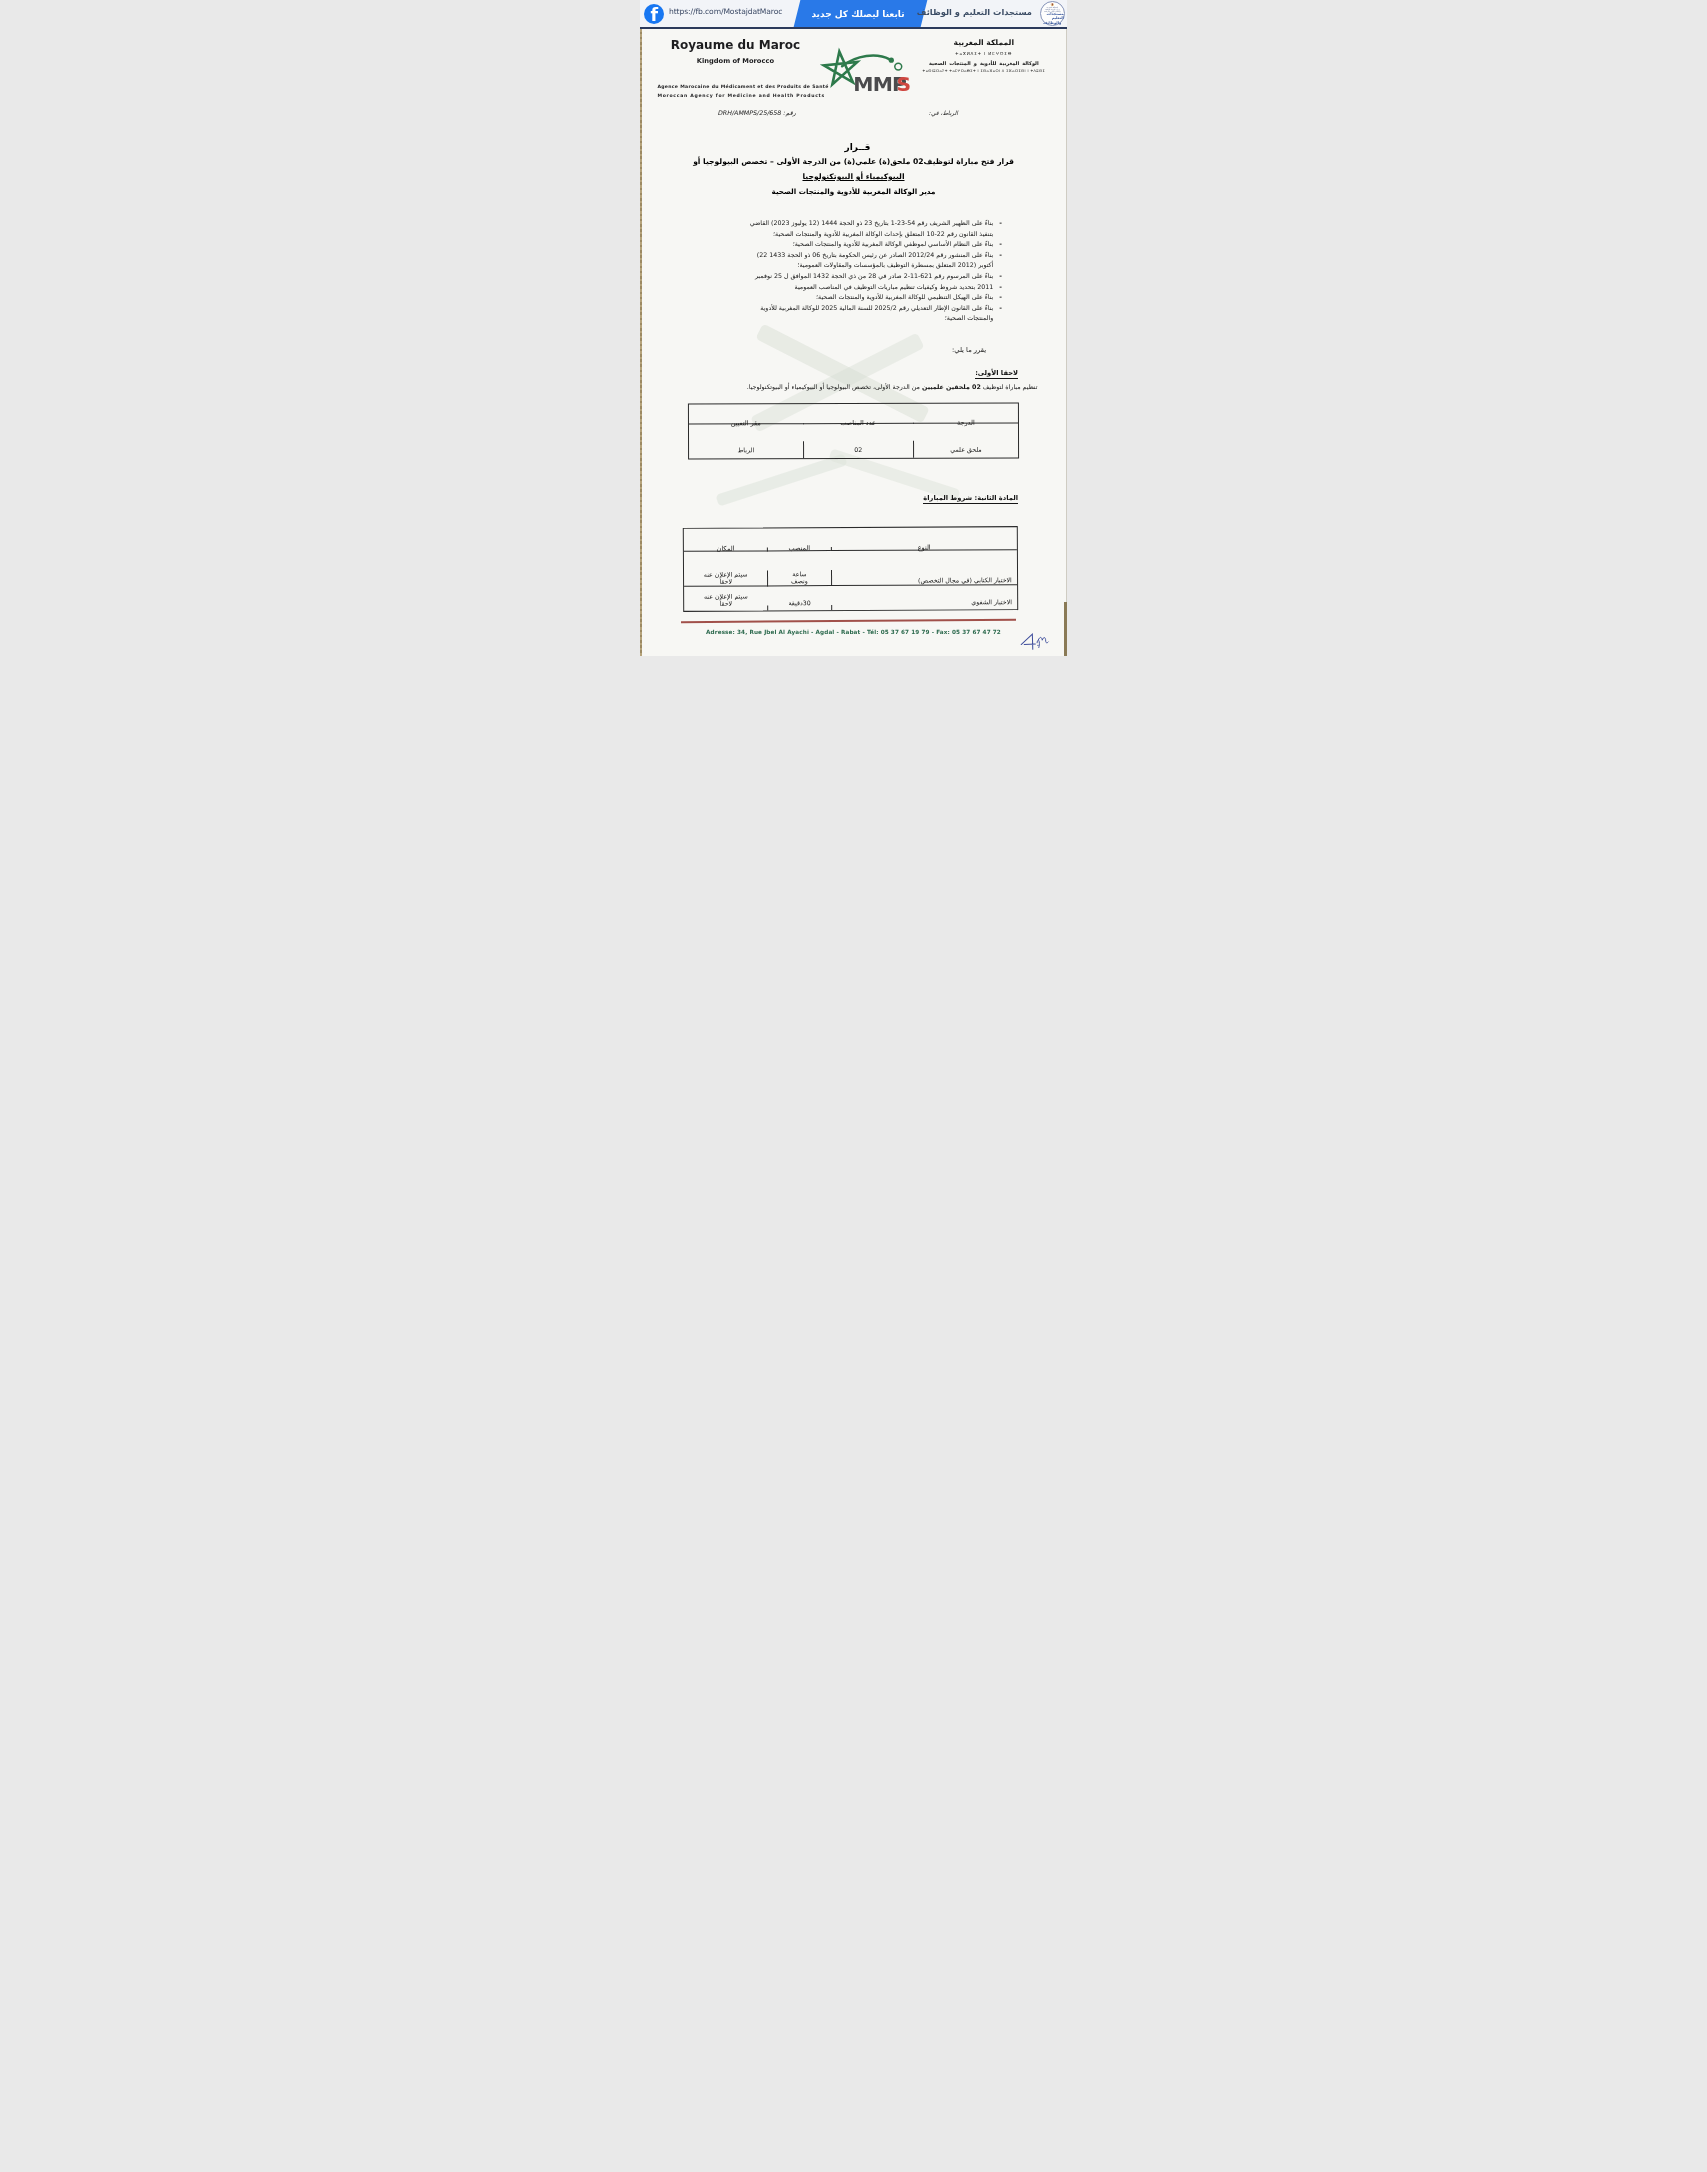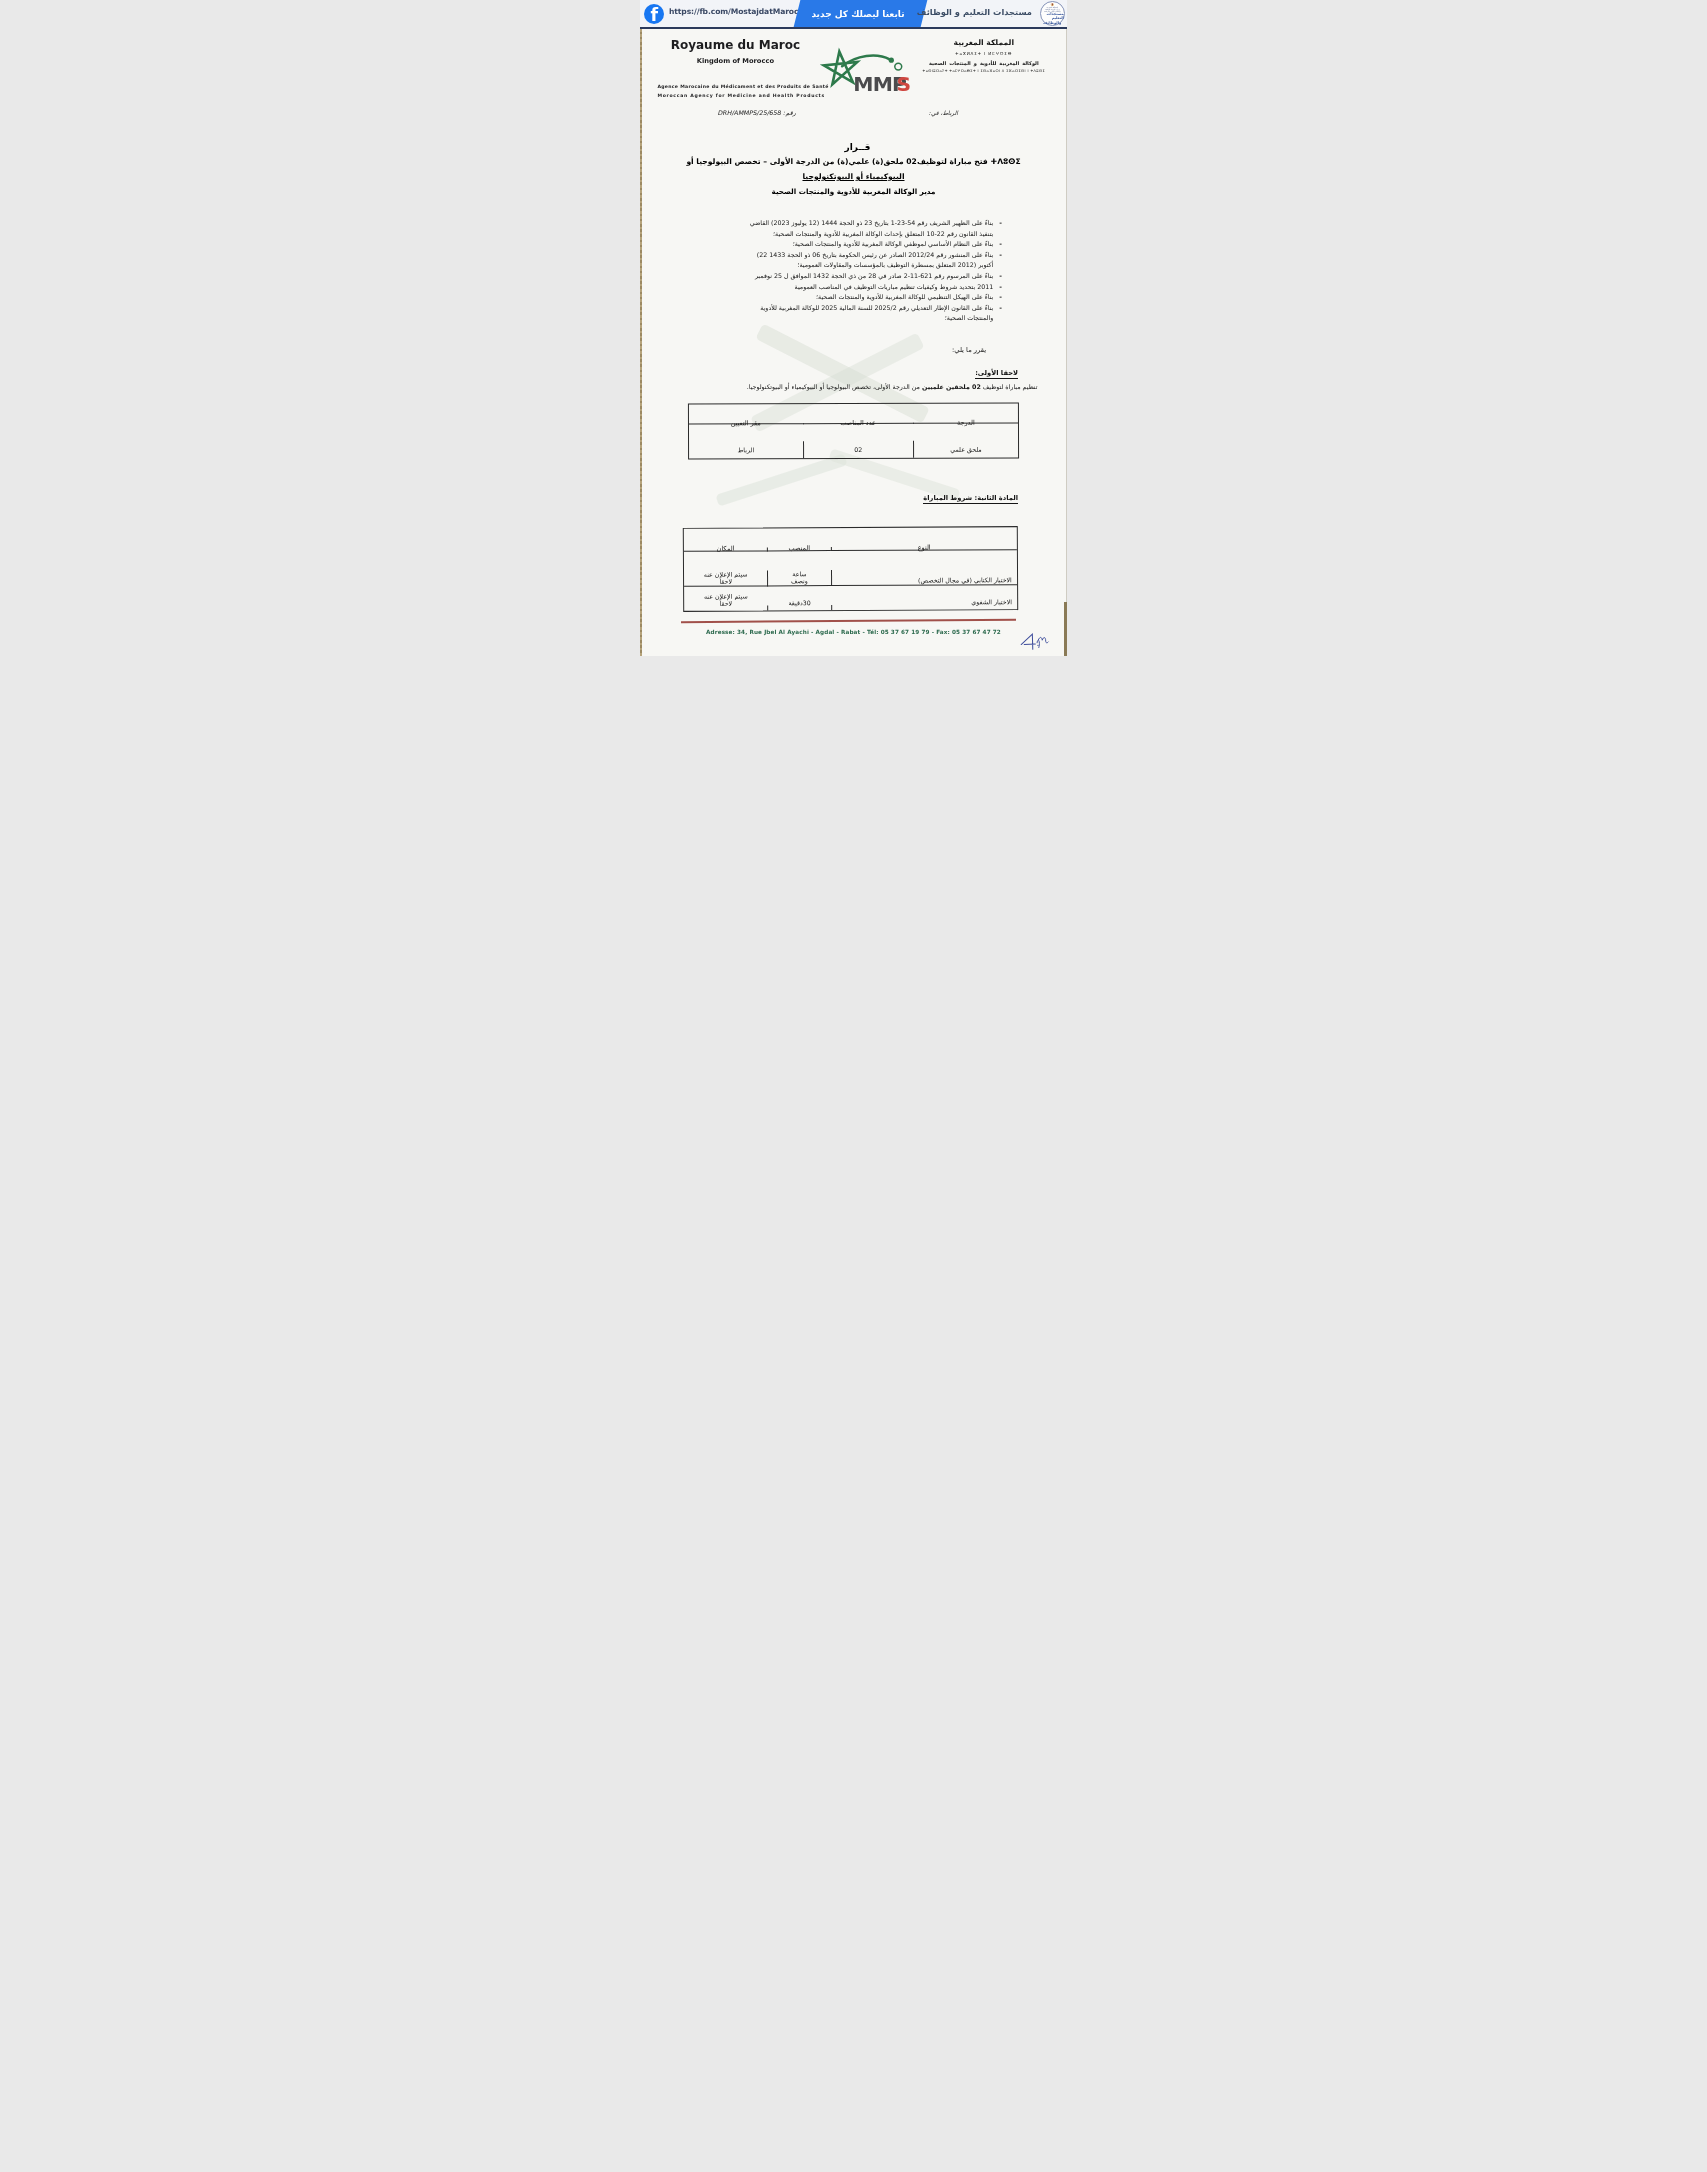--- a/index.html
+++ b/index.html
@@ -7,21 +7,21 @@
   body { background:#e9e9e9; font-family:"DejaVu Sans", sans-serif; }
   .canvas { position:relative; width:427px; height:656px; margin:0 auto; background:#f7f7f4; overflow:hidden; }
 
   
   .banner { position:absolute; left:0; top:0; width:100%; height:27px; background:#f2f4f8; z-index:5; }
   .banner-line { position:absolute; left:0; top:27px; width:100%; height:2.2px; background:#2b3a5c; z-index:6; }
   .fb-circle { position:absolute; left:4.3px; top:3.5px; width:20px; height:20px; border-radius:50%;
     background:#1877f2; color:#fff; display:flex; align-items:flex-end; justify-content:center;
     font-size:17.4px; font-weight:700; overflow:hidden; }
   .fb-circle span { line-height:0.95; }
-  .fb-url { position:absolute; left:29px; top:7.4px; font-size:7.6px; font-weight:700; color:#3c4a66; letter-spacing:-0.1px; }
+  .fb-url { position:absolute; left:29px; top:7.4px; font-size:7.6px; font-weight:400; color:#3c4a66; letter-spacing:-0.1px; }
   .ribbon { position:absolute; left:157px; top:0; width:127px; height:27px; background:#2979e8; transform:skewX(-14deg); }
   .ribbon-text { position:absolute; left:153px; top:0; width:130px; height:27px; display:flex; align-items:center;
     justify-content:center; color:#fff; font-size:9px; font-weight:700; direction:rtl; }
   .banner-title { position:absolute; right:35px; top:7px; font-size:8.3px; font-weight:700; color:#3d4e66;
     direction:rtl; white-space:nowrap; }
   .badge { position:absolute; right:2.2px; top:0.9px; width:25px; height:25px; border-radius:50%; background:#fdfdfd;
     border:0.7px solid #8593b8; z-index:7; display:flex; flex-direction:column; align-items:center; padding-top:0.9px; }
   .badge .tiny { font-size:1.7px; line-height:1.25; color:#55648c; direction:rtl; }
   .badge .big { font-size:3.7px; line-height:1.15; font-weight:700; color:#3b5a9e; direction:rtl; }
 
@@ -157,21 +157,21 @@
       <div class="l1">المملكة المغربية</div>
       <div class="l2">ⵜⴰⴳⵍⴷⵉⵜ ⵏ ⵍⵎⵖⵔⵉⴱ</div>
       <div class="l3">الوكالة المغربية للأدوية و المنتجات الصحية</div>
       <div class="l4">ⵜⴰⵙⵏⵓⵔⴰⵢⵜ ⵜⴰⵎⵖⵔⴰⴱⵉⵜ ⵏ ⵉⵙⴰⴼⴰⵔⵏ ⴷ ⵉⴼⴰⵔⵉⵙⵏ ⵏ ⵜⴷⵓⵙⵉ</div>
     </div>
 
     <div class="ref-city">الرباط، في:</div>
     <div class="ref-num">رقم: 658/DRH/AMMPS/25</div>
 
     <div class="doc-title">قــرار</div>
-    <div class="sub1">ⵜⴷⵓⵙⵉ فتح مباراة لتوظيف02 ملحق(ة) علمي(ة) من الدرجة الأولى – تخصص البيولوجيا أو</div>
+    <div class="sub1">قرار فتح مباراة لتوظيف02 ملحق(ة) علمي(ة) من الدرجة الأولى – تخصص البيولوجيا أو</div>
     <div class="sub2">البيوكيمياء أو البيوتكنولوجيا</div>
     <div class="director">مدير الوكالة المغربية للأدوية والمنتجات الصحية</div>
 
     <div class="preamble">
       <div class="p-line">
           <span class="p-dash">-</span>
           <span class="p-text">بناءً على الظهير الشريف رقم ⁦1-23-54⁩ بتاريخ 23 ذو الحجة 1444 (12 يوليوز 2023) القاضي</span>
         </div>
       <div class="p-line">
           <span class="p-dash"></span>

